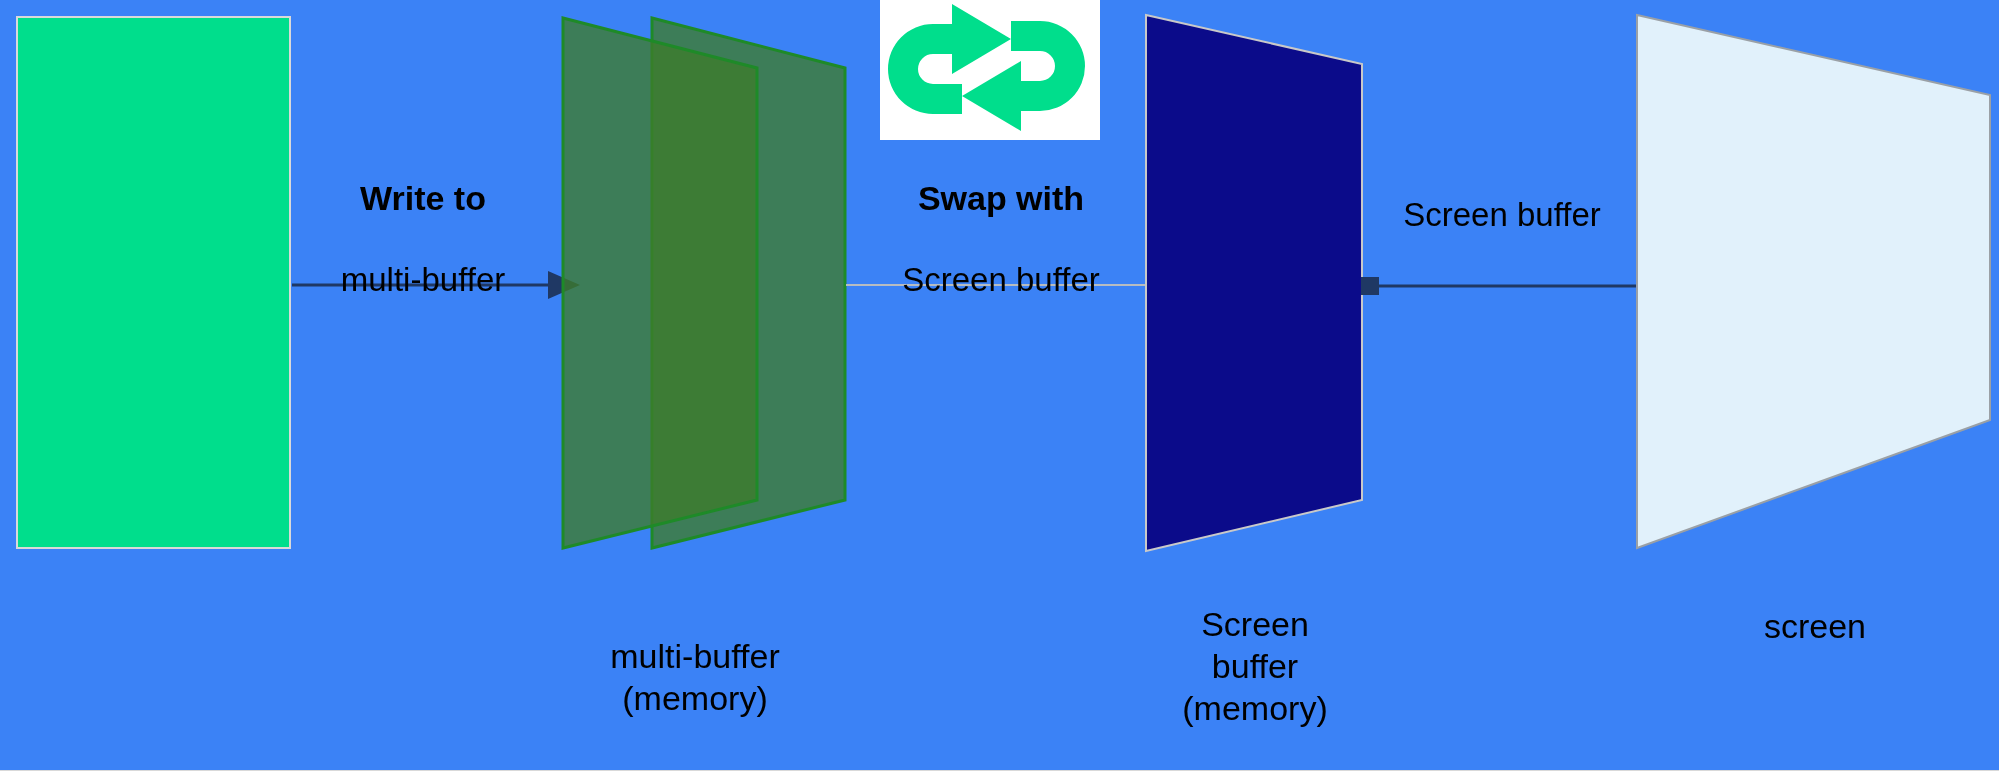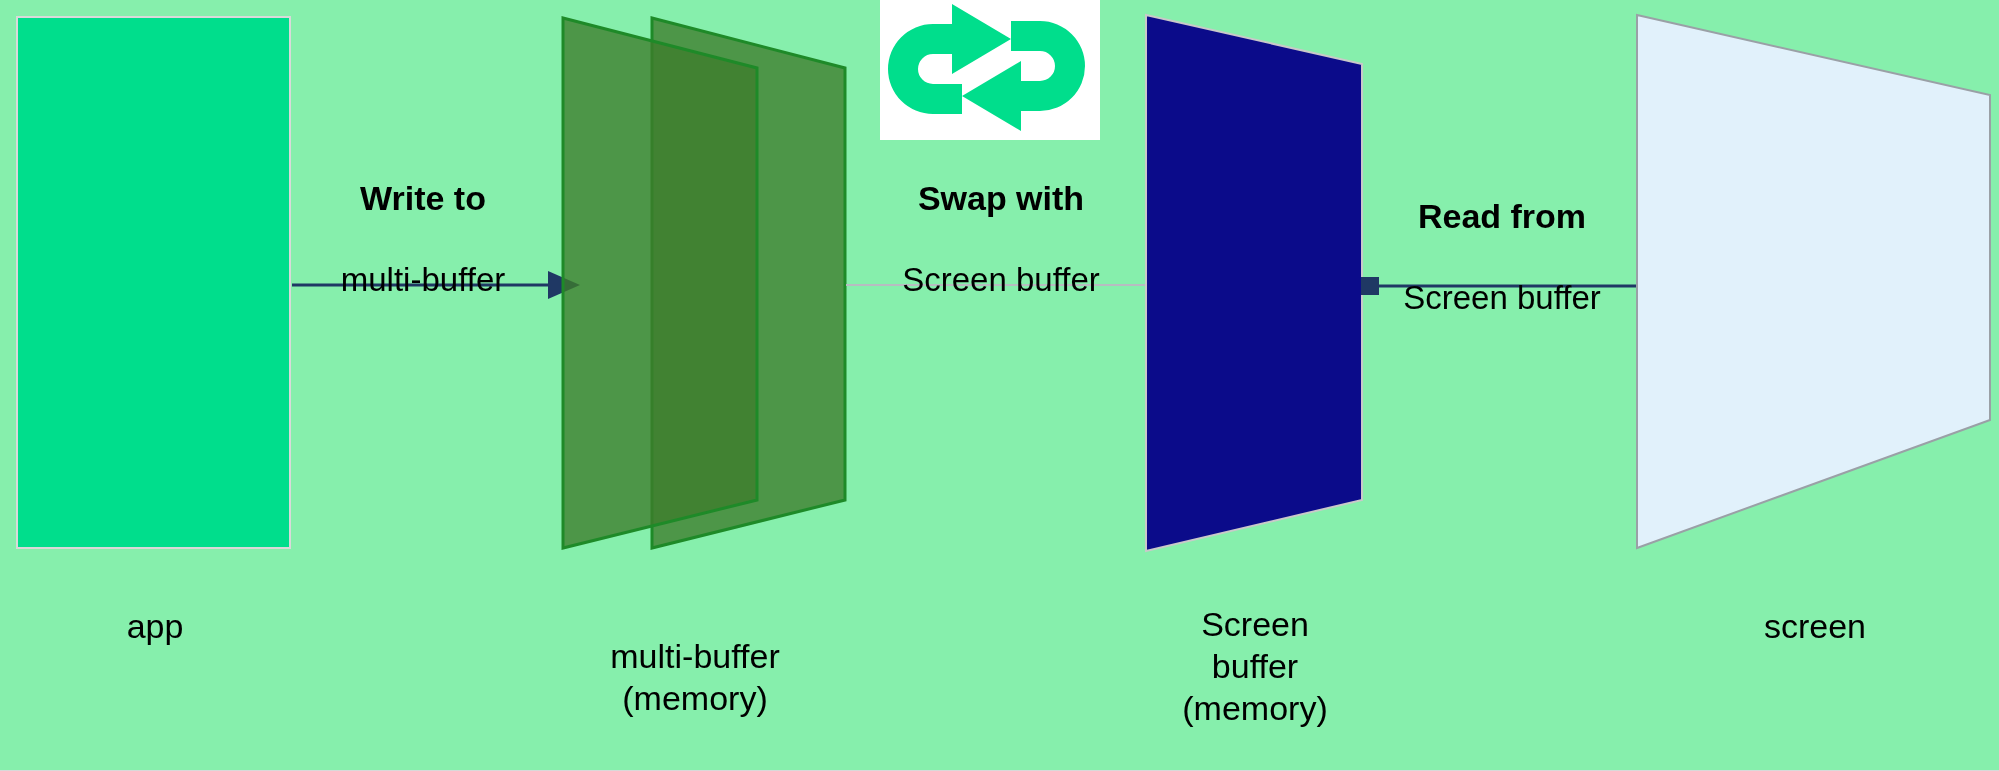--- a/index.html
+++ b/index.html
@@ -9,21 +9,21 @@
     background: #ffffff;
   }
   body {
     font-family: "Liberation Sans", sans-serif;
     color: #000000;
   }
   #stage {
     position: relative;
     width: 1999px;
     height: 771px;
-    background: #86efac;
+    background: #3b82f6;
     overflow: hidden;
   }
   #stage > svg.layer {
     position: absolute;
     left: 0;
     top: 0;
     width: 1999px;
     height: 771px;
   }
   .lbl {
@@ -149,25 +149,23 @@
     <span class="bold-line">Write to</span>
     <span class="plain-line">multi-buffer</span>
   </div>
 
   <div class="lbl edge-label" style="left:843px; top:136px; width:300px;padding-left:8px;">
     <span class="bold-line">Swap with</span>
     <span class="plain-line">Screen buffer</span>
   </div>
 
   <div class="lbl edge-label" style="left:1352px; top:154px; width:300px;">
-    <span class="bold-line">Read from</span>
     <span class="plain-line">Screen buffer</span>
   </div>
 
-  <div class="lbl node-label" style="left:25px; top:605px; width:260px;">app</div>
 
   <div class="lbl node-label" style="left:545px; top:635px; width:300px;">multi-buffer
 (memory)</div>
 
   <div class="lbl node-label" style="left:1135px; top:603px; width:240px;">Screen
 buffer
 (memory)</div>
 
   <div class="lbl node-label" style="left:1690px; top:605px; width:250px;">screen</div>
 

